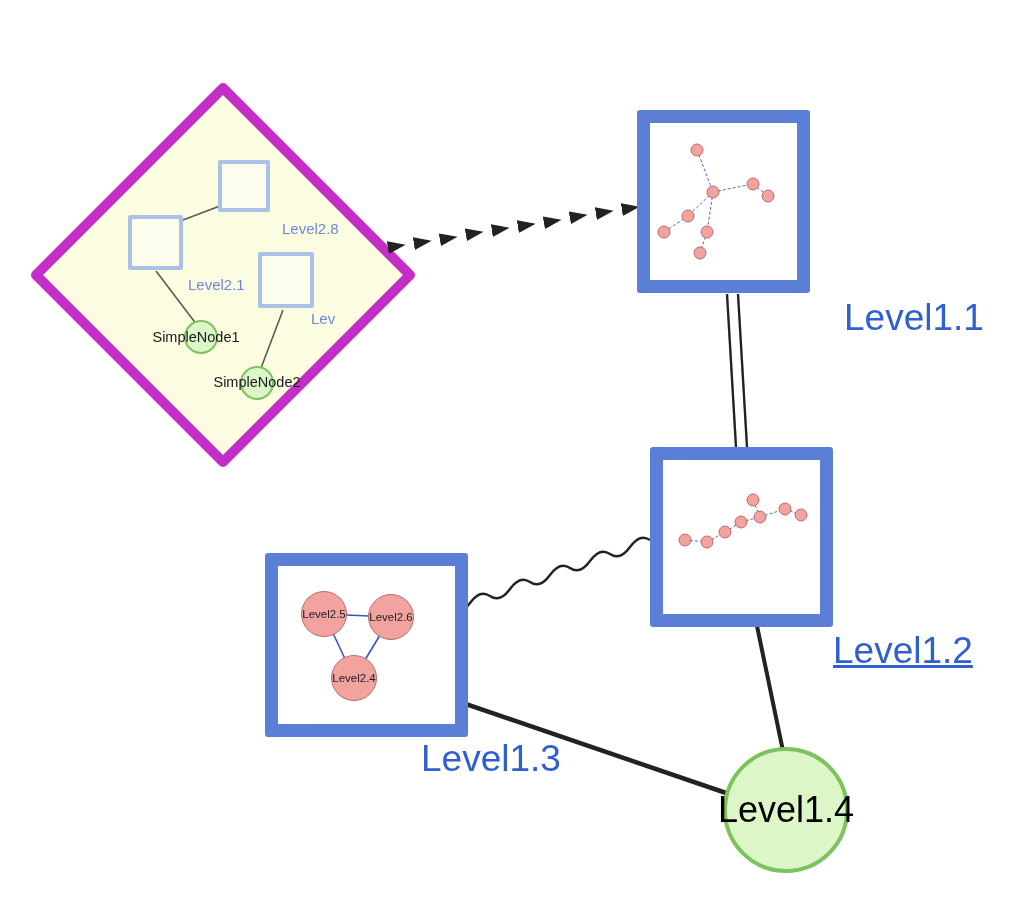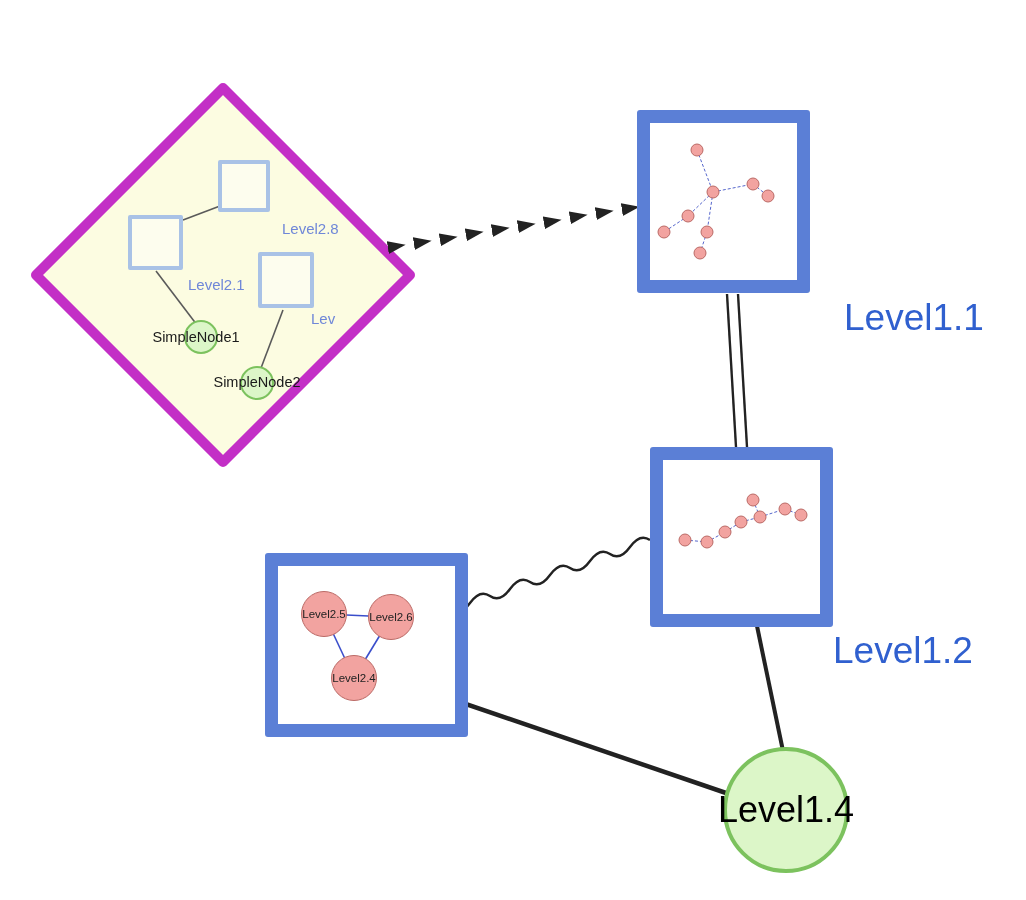--- a/index.html
+++ b/index.html
@@ -150,35 +150,36 @@
         <circle cx="22" cy="80" r="6" class="sub-node"></circle>
         <circle cx="44" cy="82" r="6" class="sub-node"></circle>
         <circle cx="62" cy="72" r="6" class="sub-node"></circle>
         <circle cx="78" cy="62" r="6" class="sub-node"></circle>
         <circle cx="97" cy="57" r="6" class="sub-node"></circle>
         <circle cx="122" cy="49" r="6" class="sub-node"></circle>
         <circle cx="138" cy="55" r="6" class="sub-node"></circle>
         <circle cx="90" cy="40" r="6" class="sub-node"></circle>
       </svg>
   </div>
-  <div class="big-label" style="left:833px;top:631px;">Level1.2</div>
+  <div class="big-label" style="left:833px;top:631px;text-decoration:underline;">Level1.2</div>
 
   <div class="node-box" style="left:237px;top:553px;width:203px;height:184px;margin-left:28px;">
     <svg width="161" height="158" style="position:absolute;left:0;top:0;">
         <line x1="46" y1="48" x2="113" y2="51" class="tri-edge"></line>
         <line x1="46" y1="48" x2="76" y2="112" class="tri-edge"></line>
         <line x1="113" y1="51" x2="76" y2="112" class="tri-edge"></line>
       </svg>
     <div class="pink-circle" style="left:23px;top:25px;">
       <span>Level2.5</span>
     </div>
     <div class="pink-circle" style="left:90px;top:28px;">
       <span>Level2.6</span>
     </div>
     <div class="pink-circle" style="left:53px;top:89px;">
       <span>Level2.4</span>
     </div>
   </div>
+  <div class="big-label" style="left:421px;top:739px;">Level1.3</div>
 
   <div class="level14-circle"></div>
   <div class="level14-label">Level1.4</div>
 
 </div>
 
 </body></html>

